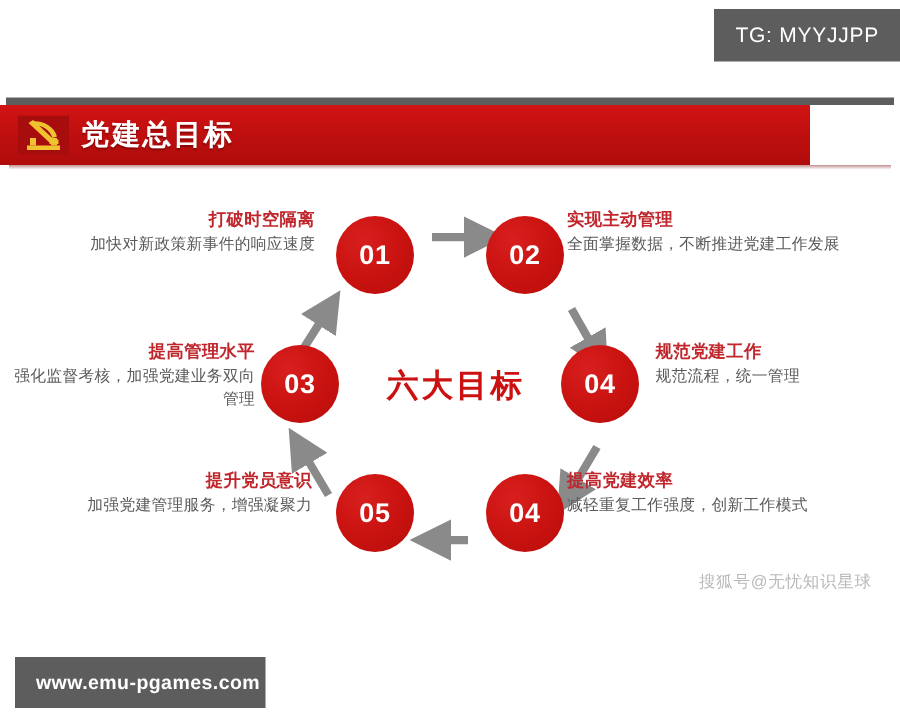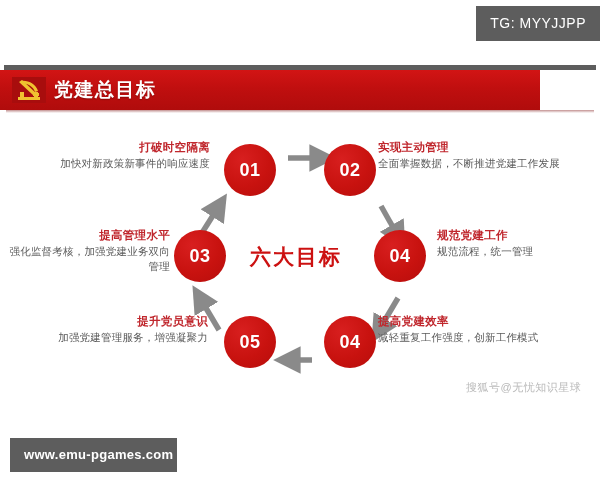--- a/index.html
+++ b/index.html
@@ -62,21 +62,21 @@
   
   .n1{ left:224px; top:26px; }
   .n2{ left:324px; top:26px; }
   .n3{ left:374px; top:112px; }
   .n4{ left:324px; top:198px; }
   .n5{ left:224px; top:198px;text-align:center; }
   .n6{ left:174px; top:112px; }
 
   .center-label{
     position:absolute; left:250px; top:125px; width:100px;
-    text-align:left;
+    text-align:right;
     color:#cc1111; font-size:21px; font-weight:bold; letter-spacing:2px;
   }
 
   .arrows{ position:absolute; left:0; top:0; width:600px; height:270px; }
 
   
   .item{ position:absolute; }
   .item .t{
     color:#c0272d; font-size:11.5px; font-weight:bold; line-height:15px;
     letter-spacing:.3px;

